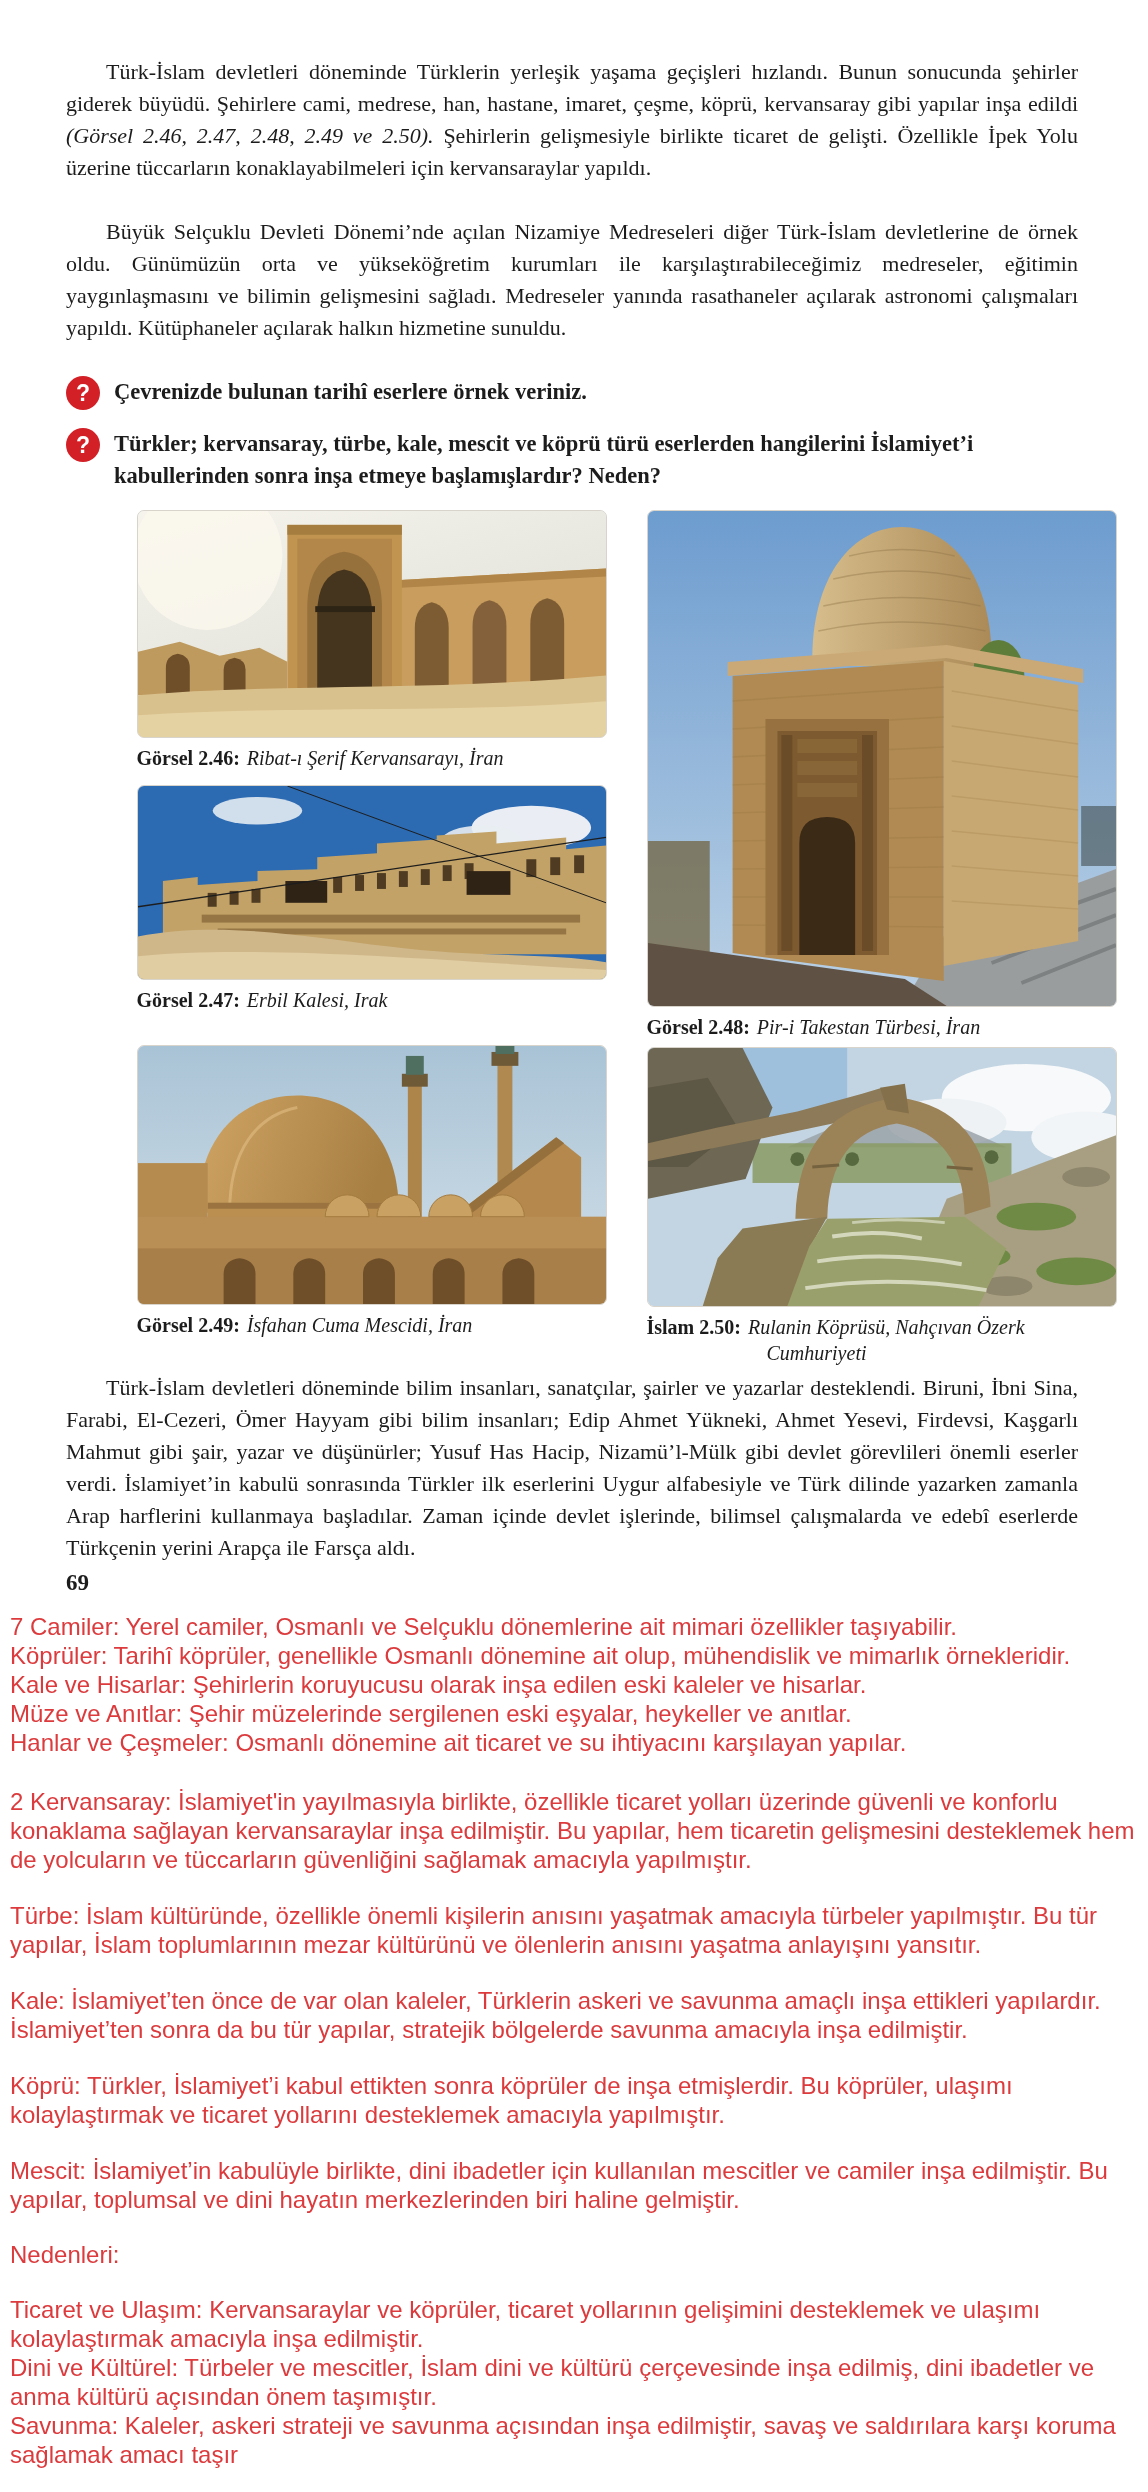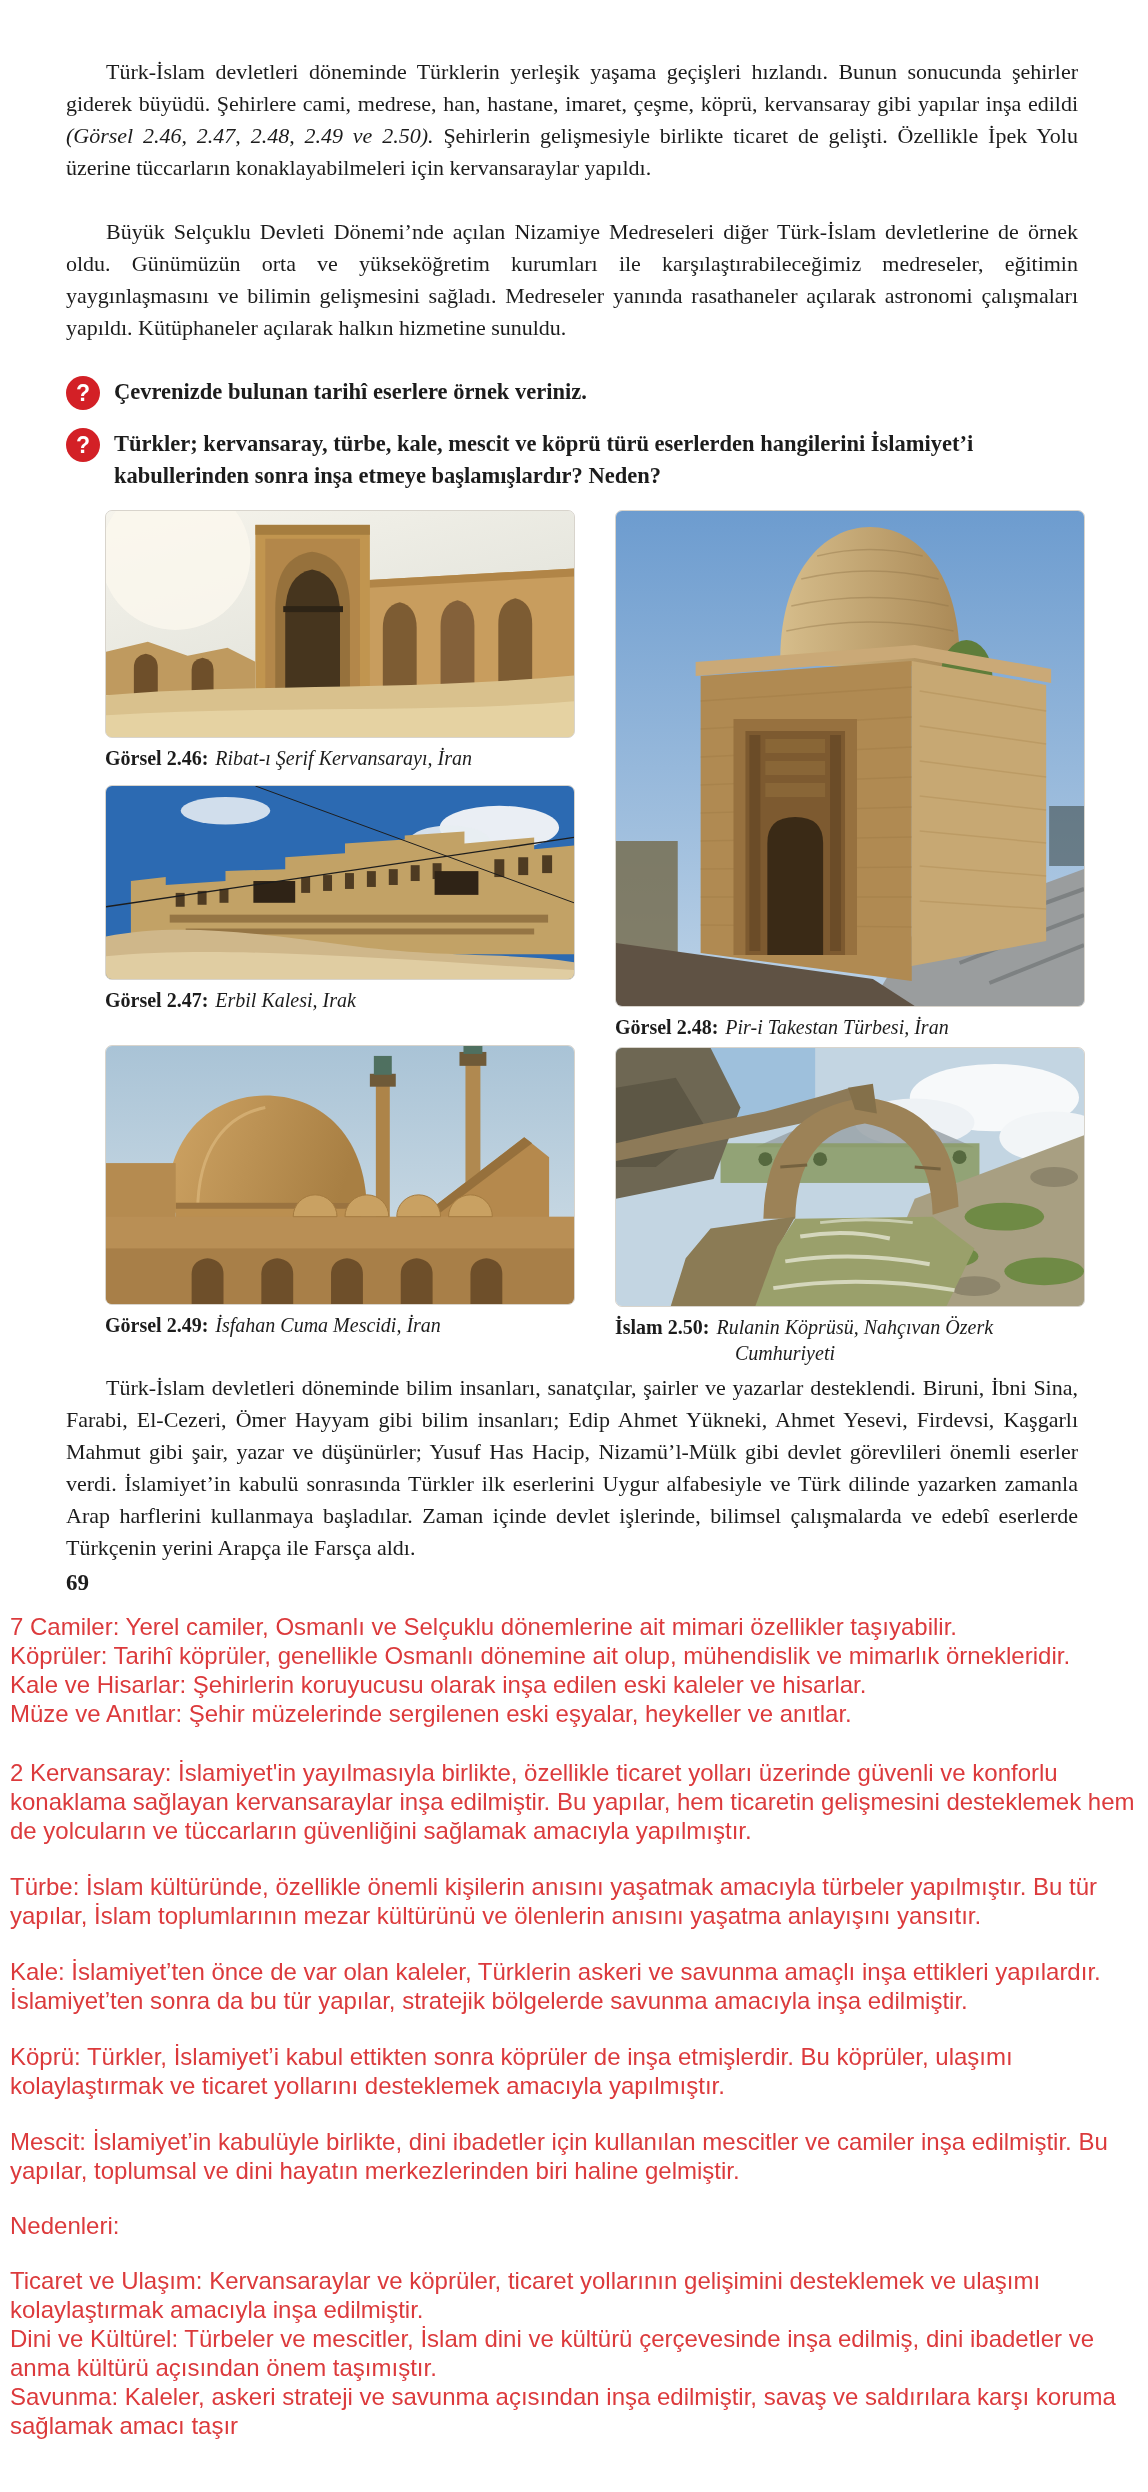--- a/index.html
+++ b/index.html
@@ -8,21 +8,21 @@
   .content{padding:0 70px 0 66px;}
   .body-par{font-size:22px;line-height:32px;text-align:justify;margin:0 0 32px 0;}
   .indent{text-indent:40px;}
   .italic{font-style:italic;}
   .questions{margin:26px 0 4px 0;}
   .question{display:flex;align-items:flex-start;margin-bottom:18px;}
   .q-icon{flex:0 0 34px;width:34px;height:34px;border-radius:50%;background:var(--accent-red,#d32026);color:#fff;
           display:flex;align-items:center;justify-content:center;font-family:"Liberation Sans",sans-serif;
           font-weight:bold;font-size:23px;margin-right:14px;margin-top:0;}
   .q-text{margin:0;font-size:22.5px;line-height:32px;font-weight:bold;text-align:left;}
-  .figures{display:flex;gap:40px;padding-left:105px;margin-top:10px;}
+  .figures{display:flex;gap:40px;padding-left:105px;margin-top:10px;justify-content:center;}
   .fig-col{width:470px;flex:0 0 470px;}
   figure.fig{margin:0;}
   .photo{width:470px;border-radius:7px;overflow:hidden;border:1px solid #d8d4cc;box-sizing:border-box;background:#eee;}
   .photo svg{display:block;width:100%;height:100%;}
   .ph-46{height:228px}.ph-47{height:195px}.ph-48{height:497px}.ph-49{height:260px}.ph-50{height:260px}
   .fig-caption{margin-top:7px;font-size:20px;line-height:26px;font-style:italic;padding-left:120px;text-indent:-120px;}
   .fig-label{font-style:normal;font-weight:bold;margin-right:7px;}
   #f46{margin-bottom:14px;}
   #f47{margin-bottom:32px;}
   #f48{margin-bottom:7px;}
@@ -305,20 +305,21 @@
   <div class="content after-figs">
     <p class="body-par indent" style="margin-bottom:6px;">Türk-İslam devletleri döneminde bilim insanları, sanatçılar, şairler ve yazarlar desteklendi. Biruni, İbni Sina, Farabi, El-Cezeri, Ömer Hayyam gibi bilim insanları; Edip Ahmet Yükneki, Ahmet Yesevi, Firdevsi, Kaşgarlı Mahmut gibi şair, yazar ve düşünürler; Yusuf Has Hacip, Nizamü’l-Mülk gibi devlet görevlileri önemli eserler verdi. İslamiyet’in kabulü sonrasında Türkler ilk eserlerini Uygur alfabesiyle ve Türk dilinde yazarken zamanla Arap harflerini kullanmaya başladılar. Zaman içinde devlet işlerinde, bilimsel çalışmalarda ve edebî eserlerde Türkçenin yerini Arapça ile Farsça aldı.</p>
     <div class="page-number">69</div>
   </div>
 
   <div class="answers">
     <p class="ans">7 Camiler: Yerel camiler, Osmanlı ve Selçuklu dönemlerine ait mimari özellikler taşıyabilir.</p>
     <p class="ans">Köprüler: Tarihî köprüler, genellikle Osmanlı dönemine ait olup, mühendislik ve mimarlık örnekleridir.</p>
     <p class="ans">Kale ve Hisarlar: Şehirlerin koruyucusu olarak inşa edilen eski kaleler ve hisarlar.</p>
     <p class="ans">Müze ve Anıtlar: Şehir müzelerinde sergilenen eski eşyalar, heykeller ve anıtlar.</p>
+    <p class="ans">Hanlar ve Çeşmeler: Osmanlı dönemine ait ticaret ve su ihtiyacını karşılayan yapılar.</p>
 
     <p class="ans ans-gap">2 Kervansaray: İslamiyet'in yayılmasıyla birlikte, özellikle ticaret yolları üzerinde güvenli ve konforlu konaklama sağlayan kervansaraylar inşa edilmiştir. Bu yapılar, hem ticaretin gelişmesini desteklemek hem de yolcuların ve tüccarların güvenliğini sağlamak amacıyla yapılmıştır.</p>
     <p class="ans ans-block">Türbe: İslam kültüründe, özellikle önemli kişilerin anısını yaşatmak amacıyla türbeler yapılmıştır. Bu tür yapılar, İslam toplumlarının mezar kültürünü ve ölenlerin anısını yaşatma anlayışını yansıtır.</p>
     <p class="ans ans-block">Kale: İslamiyet’ten önce de var olan kaleler, Türklerin askeri ve savunma amaçlı inşa ettikleri yapılardır. İslamiyet’ten sonra da bu tür yapılar, stratejik bölgelerde savunma amacıyla inşa edilmiştir.</p>
     <p class="ans ans-block">Köprü: Türkler, İslamiyet’i kabul ettikten sonra köprüler de inşa etmişlerdir. Bu köprüler, ulaşımı kolaylaştırmak ve ticaret yollarını desteklemek amacıyla yapılmıştır.</p>
     <p class="ans ans-block">Mescit: İslamiyet’in kabulüyle birlikte, dini ibadetler için kullanılan mescitler ve camiler inşa edilmiştir. Bu yapılar, toplumsal ve dini hayatın merkezlerinden biri haline gelmiştir.</p>
 
     <p class="ans ans-title">Nedenleri:</p>
     <p class="ans">Ticaret ve Ulaşım: Kervansaraylar ve köprüler, ticaret yollarının gelişimini desteklemek ve ulaşımı kolaylaştırmak amacıyla inşa edilmiştir.</p>
     <p class="ans">Dini ve Kültürel: Türbeler ve mescitler, İslam dini ve kültürü çerçevesinde inşa edilmiş, dini ibadetler ve anma kültürü açısından önem taşımıştır.</p>

